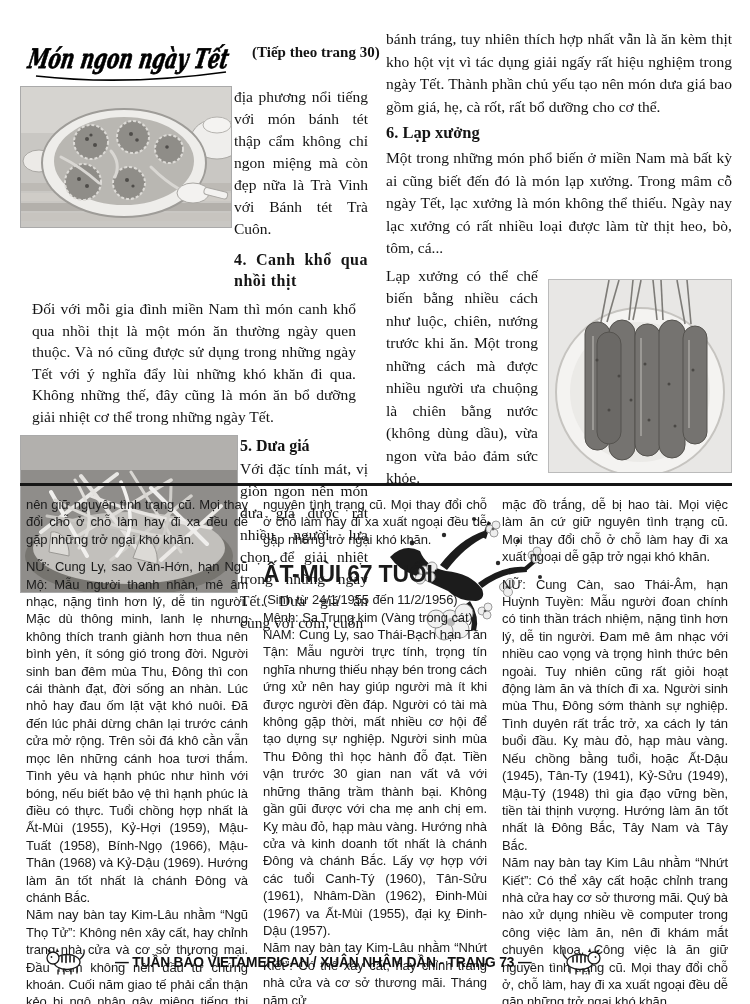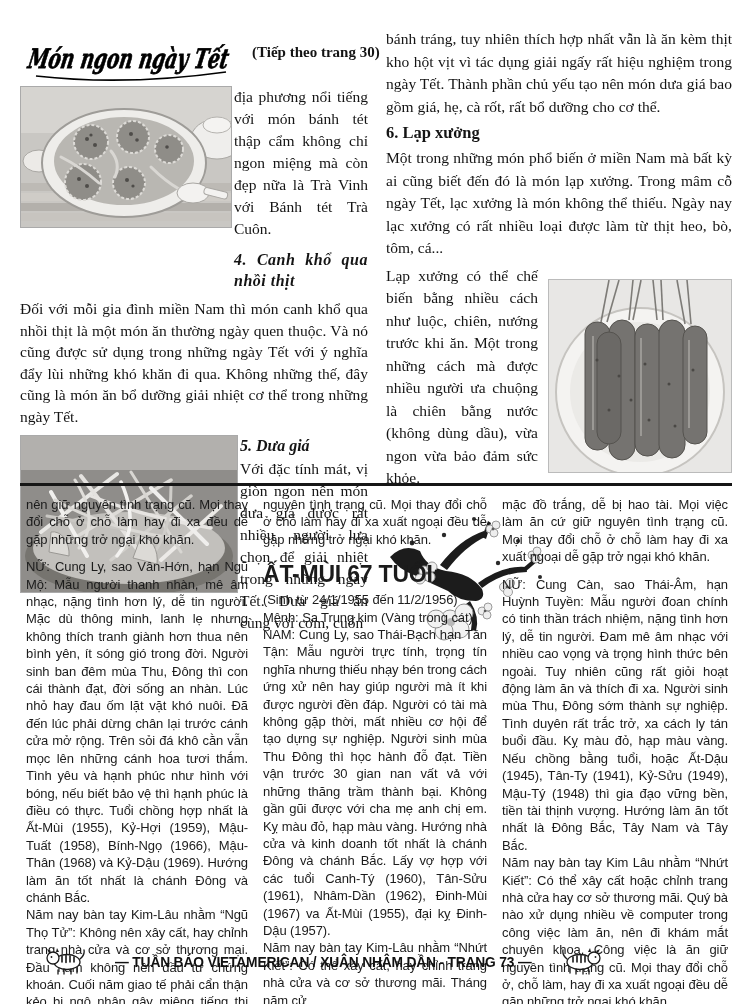--- a/index.html
+++ b/index.html
@@ -13,23 +13,23 @@
 
   .title-row{display:flex;align-items:flex-start;height:58px;}
   .callig{flex:none;}
   .continued{font-weight:bold;font-size:15px;margin:16px 0 0 10px;white-space:nowrap;}
 
   .media-row{display:flex;gap:2px;}
   .photo{flex:none;border:1px solid #aaa;overflow:hidden;background:#ccc;}
   .soup{width:210px;height:140px;}
   .sprouts{width:216px;height:156px;}
   .side{flex:1;font-size:15.5px;line-height:22px;text-align:justify;}
-  .sec-head{font-weight:bold;font-size:16px;line-height:21px;margin:9px 0 0;letter-spacing:.5px;font-style:italic;}
+  .sec-head{font-weight:bold;font-size:16px;line-height:21px;margin:9px 0 0;letter-spacing:.5px;}
   .sec-head.tight{margin:0 0 2px;letter-spacing:0;}
-  .full-para{font-size:15.5px;line-height:21.5px;text-align:justify;margin:7px 0 8px;font-family:Liberation Serif, serif;}
+  .full-para{font-size:15.5px;line-height:21.5px;text-align:justify;margin:7px 12px 8px;font-family:Liberation Serif, serif;}
 
   .col-r p{font-size:15.5px;line-height:22.5px;text-align:justify;margin:0 0 5px;}
   .col-r h3{font-size:16.5px;margin:2px 0 4px;font-weight:bold;}
   .sausage-float{float:right;width:182px;height:192px;margin:14px 0 0 10px;border:1px solid #bbb;}
   .blossom-wrap{float:left;width:162px;height:160px;margin-top:4px;}
 
   .rule{position:absolute;left:20px;top:483px;width:712px;height:0;border-top:3px solid #161616;}
 
   
   .bottom{position:absolute;left:26px;top:496px;width:700px;display:flex;gap:15px;

